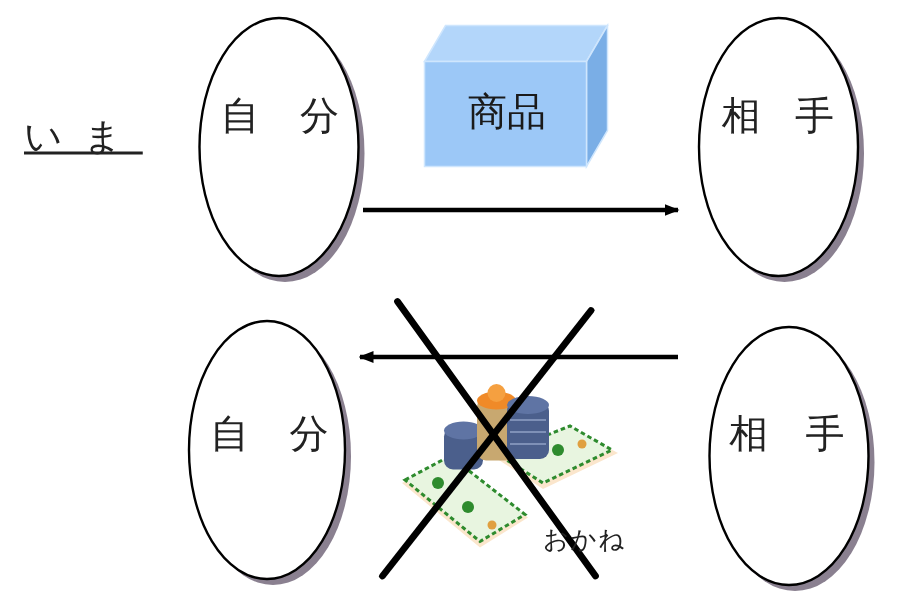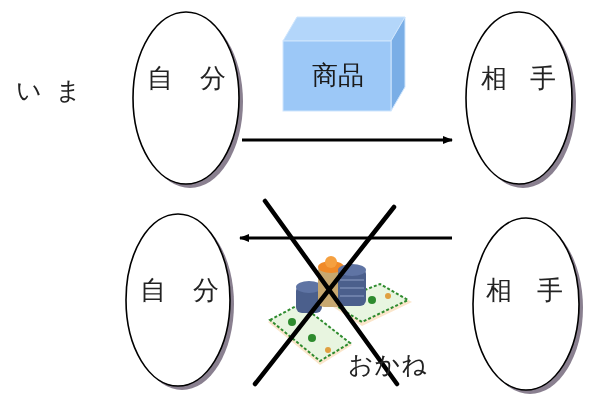--- a/index.html
+++ b/index.html
@@ -80,30 +80,30 @@
     </g>
 
     <line x1="452" y1="238" x2="240" y2="238" stroke="#000" stroke-width="3" marker-end="url(#arrowhead)"></line>
 
     <g>
       <line x1="265" y1="201" x2="397" y2="384" stroke="#000" stroke-width="4.5" stroke-linecap="round"></line>
       <line x1="394" y1="207" x2="255" y2="384" stroke="#000" stroke-width="4.5" stroke-linecap="round"></line>
     </g>
   </svg>
 
-  <div class="label" style="left:16px; top:78px; letter-spacing:14px;">いま</div>
+  <div class="label" style="left:16px; top:78px; letter-spacing:14px;text-decoration:underline;">いま</div>
 
   <div class="ell-text" style="left:147px; top:65px;">自</div>
   <div class="ell-text" style="left:200px; top:65px;">分</div>
 
   <div class="ell-text" style="left:481px; top:65px;">相</div>
   <div class="ell-text" style="left:530px; top:65px;">手</div>
 
   <div class="ell-text" style="left:140px; top:277px;">自</div>
   <div class="ell-text" style="left:193px; top:277px;">分</div>
 
   <div class="ell-text" style="left:486px; top:277px;">相</div>
   <div class="ell-text" style="left:537px; top:277px;">手</div>
 
   <div class="cube-label" style="left:302px; top:62px;margin-left:10px;">商品</div>
-  <div class="label" style="left:348px; top:352px; font-size:25px;">おかね</div>
+  <div class="label" style="left:362px; top:352px; font-size:17px;">おかね</div>
 
 </div>
 
 </body></html>

